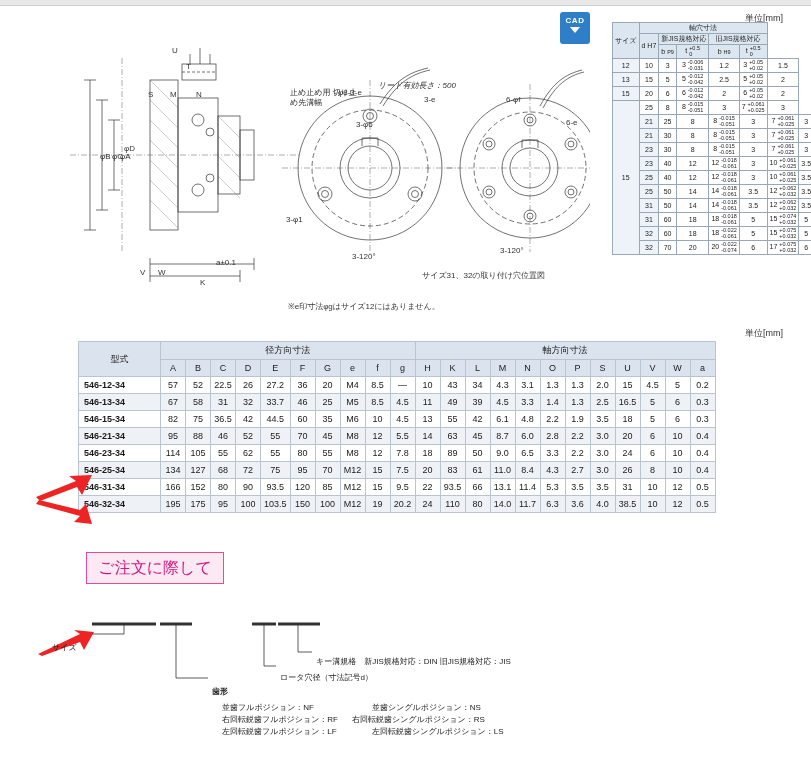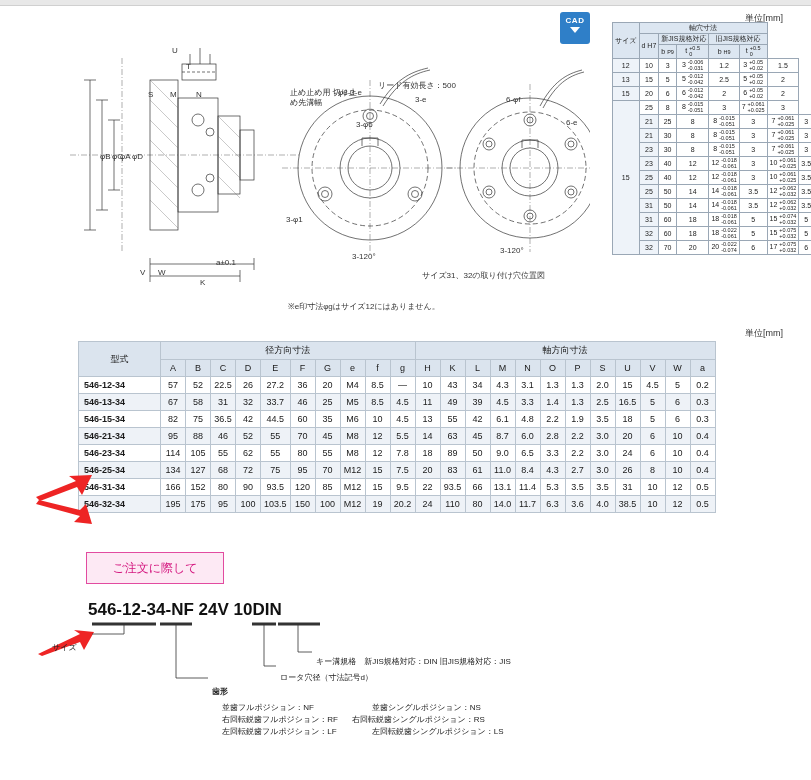--- a/index.html
+++ b/index.html
@@ -79,21 +79,21 @@
   table.dim td.model { font-weight: bold; text-align: left; padding-left: 5px; background: inherit;}
   table.dim tr.alt td { background: #eef2f7; }
   table.dim tr.hl td { background: #eef2f7; }
   
   .order-box {
     position: absolute; left: 86px; top: 552px;
     width: 138px; height: 32px;
     border: 1px solid #e24ba0;
     background: #fde9f4;
     color: #d4177f;
-    font-size: 12px;
+    font-size: 16px;
     text-align: center;
     line-height: 30px;
   }
   .order-code {
     position: absolute; left: 88px; top: 600px;
     font-size: 17px; font-weight: bold; color: #111;
     letter-spacing: 0px;
   }
   .lbl { position: absolute; font-size: 8px; color: #222; white-space: nowrap;}
   
@@ -211,37 +211,37 @@
         <line x1="396" y1="148" x2="564" y2="148" stroke-width="0.4" stroke-dasharray="6 2 1 2"></line>
         <path d="M490 86 C503 62, 516 54, 532 50"></path>
         <path d="M493 88 C506 64, 518 56, 534 52"></path>
       </g>
     </svg>
   </div>
 
   <div class="note" style="left:88px; top:152px;padding-left:32px;">φA</div>
   <div class="note" style="left:100px; top:152px;">φB</div>
   <div class="note" style="left:112px; top:152px;">φC</div>
-  <div class="note" style="left:124px; top:152px;margin-left:8px;">φD</div>
+  <div class="note" style="left:124px; top:144px;">φD</div>
   <div class="note" style="left:148px; top:90px;">S</div>
   <div class="note" style="left:170px; top:90px;">M</div>
   <div class="note" style="left:196px; top:90px;">N</div>
   <div class="note" style="left:172px; top:46px;">U</div>
   <div class="note" style="left:186px; top:62px;">T</div>
   <div class="note" style="left:140px; top:268px;">V</div>
   <div class="note" style="left:158px; top:268px;">W</div>
   <div class="note" style="left:200px; top:278px;">K</div>
   <div class="note" style="left:216px; top:258px;">a±0.1</div>
 
-  <div class="note" style="left:378px; top:80px;">リード有効長さ：500</div>
+  <div class="note" style="left:378px; top:80px;font-style:italic;">リード有効長さ：500</div>
   <div class="note" style="left:290px; top:88px; width:70px; line-height:1.3;">止め止め用
 切り止め先溝幅</div>
   <div class="note" style="left:286px; top:215px;">3-φ1</div>
   <div class="note" style="left:356px; top:120px;">3-φ6</div>
-  <div class="note" style="left:415px; top:95px;">3-e</div>
+  <div class="note" style="left:424px; top:95px;">3-e</div>
   <div class="note" style="left:506px; top:95px;">6-φf</div>
   <div class="note" style="left:566px; top:118px;">6-e</div>
   <div class="note" style="left:338px; top:88px;">φ8-3-e</div>
   <div class="note" style="left:352px; top:252px;">3-120°</div>
   <div class="note" style="left:500px; top:246px;">3-120°</div>
   <div class="note" style="left:422px; top:270px;">サイズ31、32の取り付け穴位置図</div>
   <div class="note" style="left:258px; top:300px;margin-left:30px;">※e印寸法φgはサイズ12にはありません。</div>
 
   <table class="sh-table">
     <thead>
@@ -640,23 +640,20 @@
   <div class="arrow" style="left:36px; top:500px;">
     <svg width="56" height="26" viewBox="0 0 56 26">
       <polygon points="0,4 44,16 38,22 56,24 50,4 44,10 3,0" fill="#ee2424"></polygon>
     </svg>
   </div>
 
   <div class="order-box">
     <span>ご注文に際して</span>
   </div>
 
-  <div class="order-code">
-    <span>546-12-34</span><span>-NF</span>&nbsp;<span>24V</span>&nbsp;<span>10</span><span>DIN</span>
-  </div>
 
   <div class="arrow" style="left:38px; top:630px;">
     <svg width="56" height="26" viewBox="0 0 56 26">
       <polygon points="0,24 42,4 36,0 56,2 46,20 42,12 4,26" fill="#ee2424"></polygon>
     </svg>
   </div>
 
   <div>
     <svg style="position:absolute; left:80px; top:620px;" width="430" height="80" viewBox="0 0 430 80">
       <g stroke="#333" stroke-width="0.8" fill="none">

